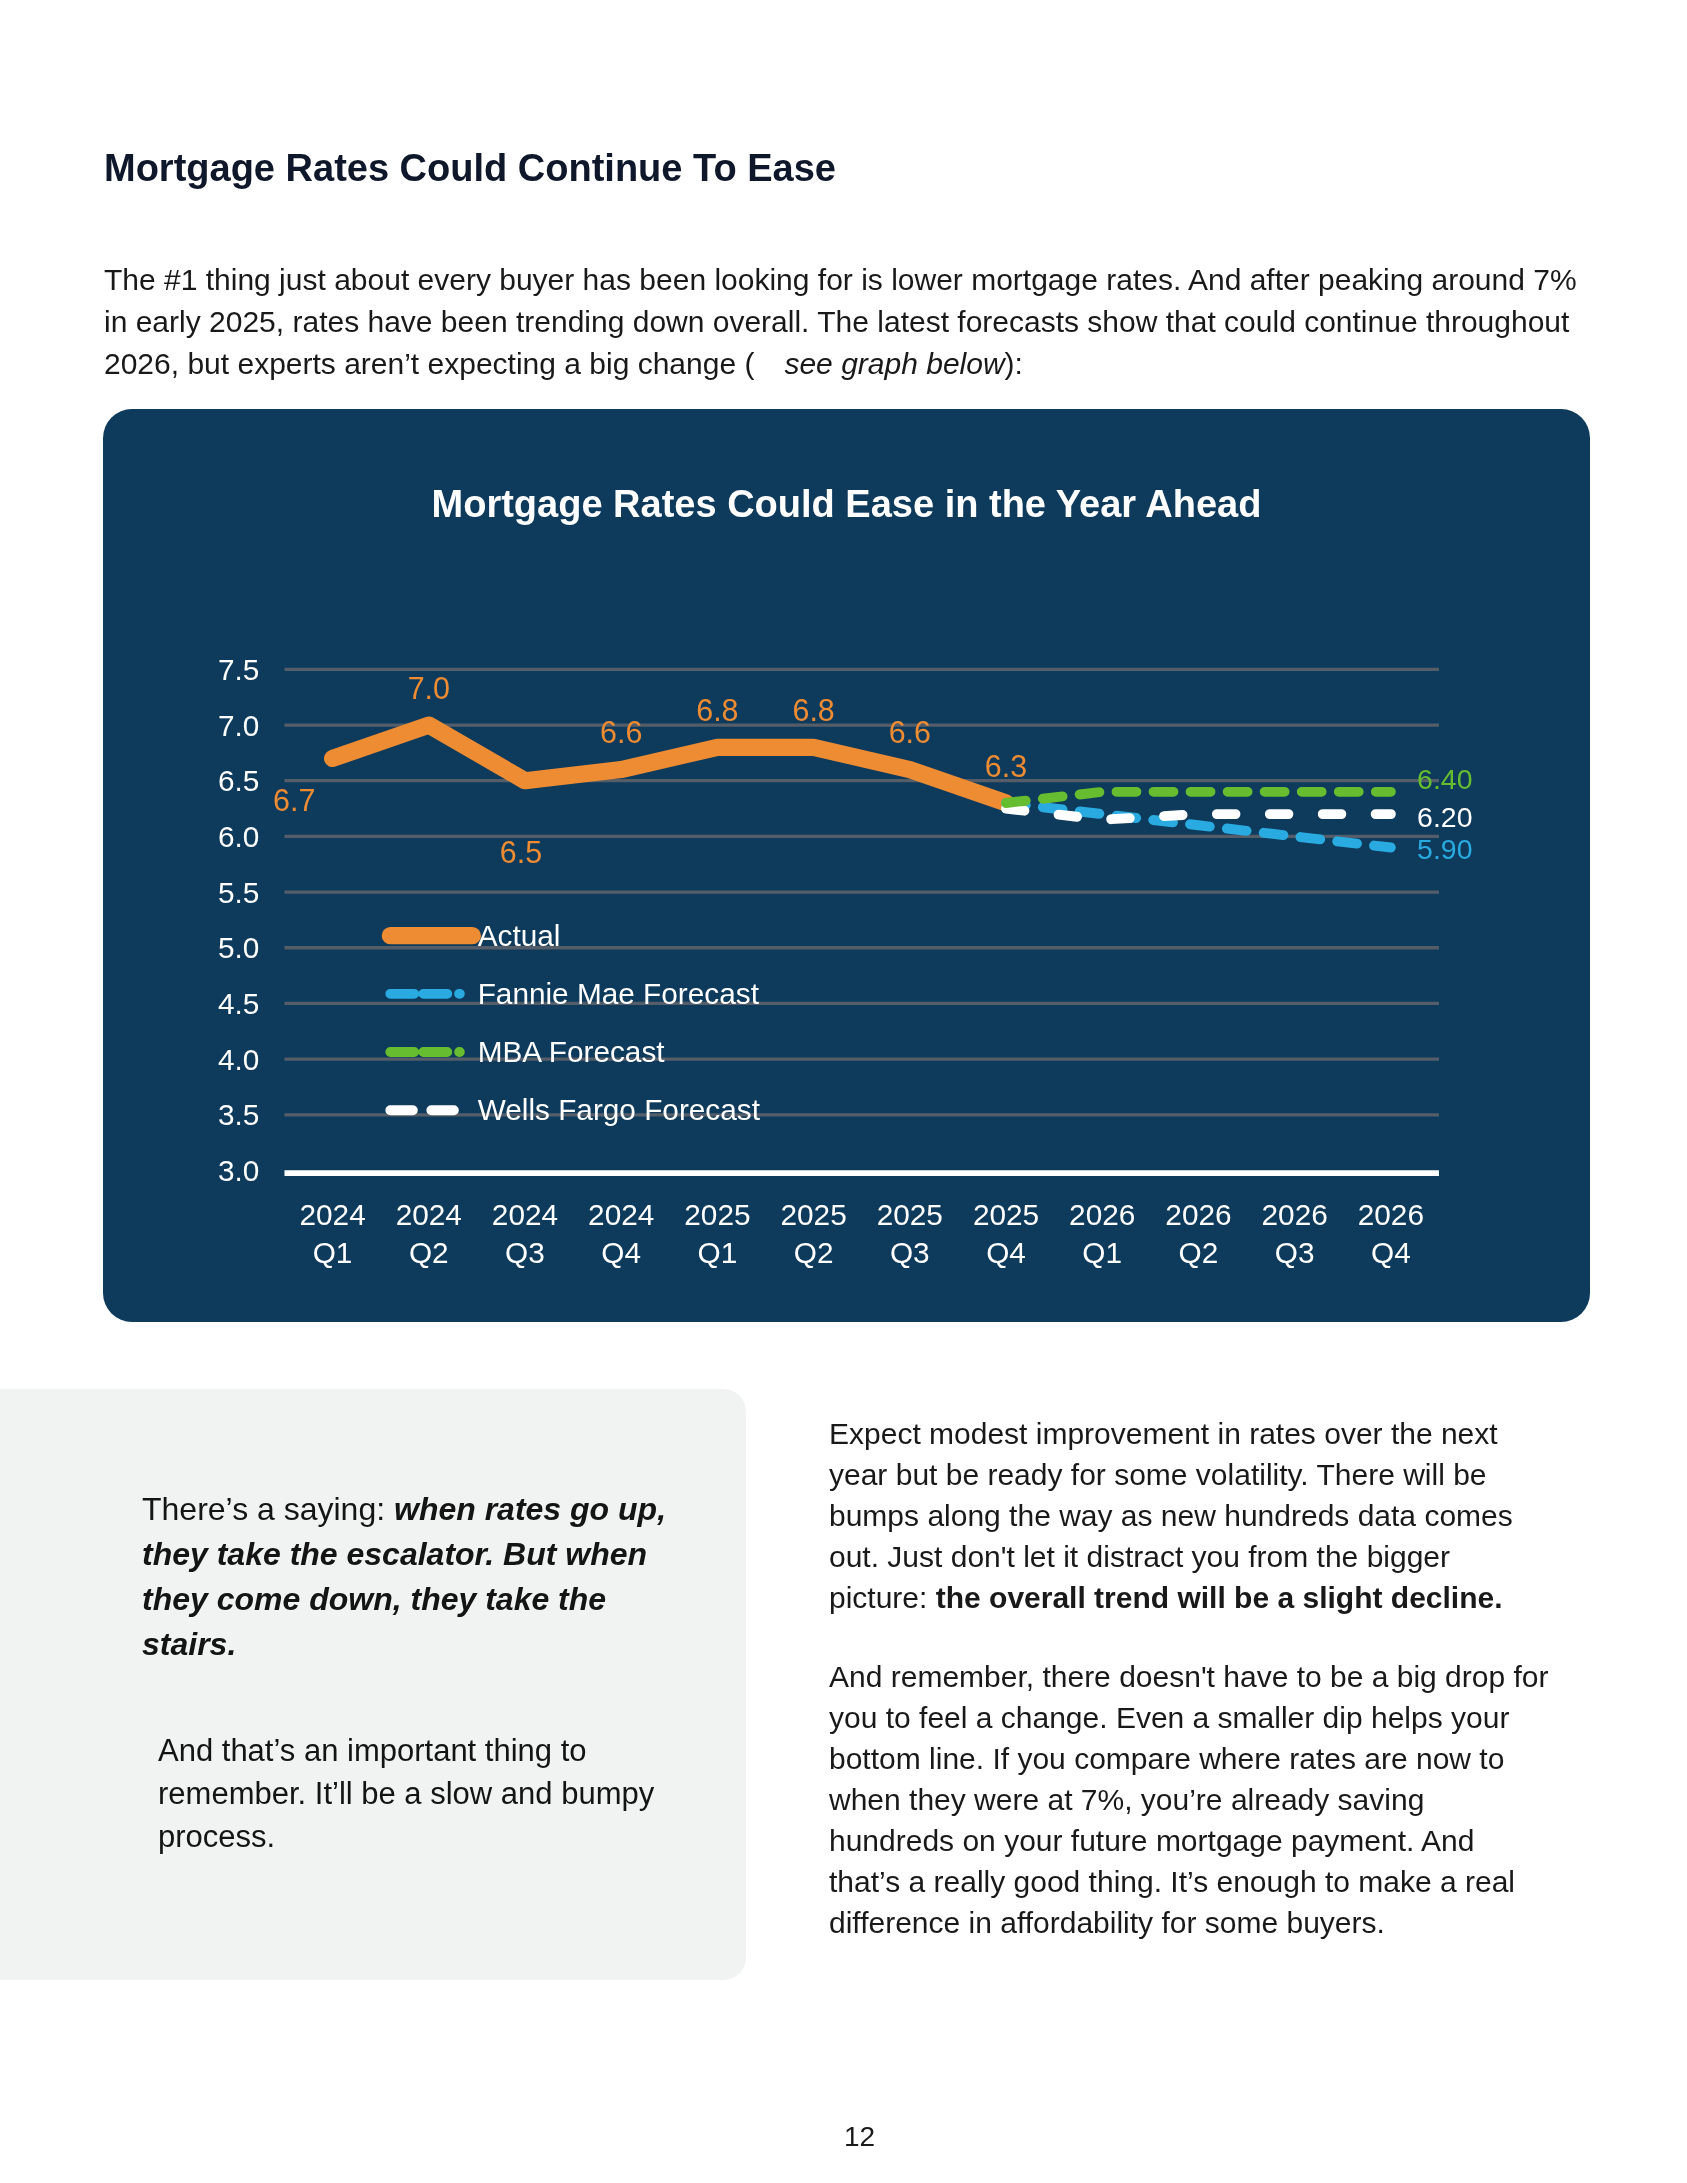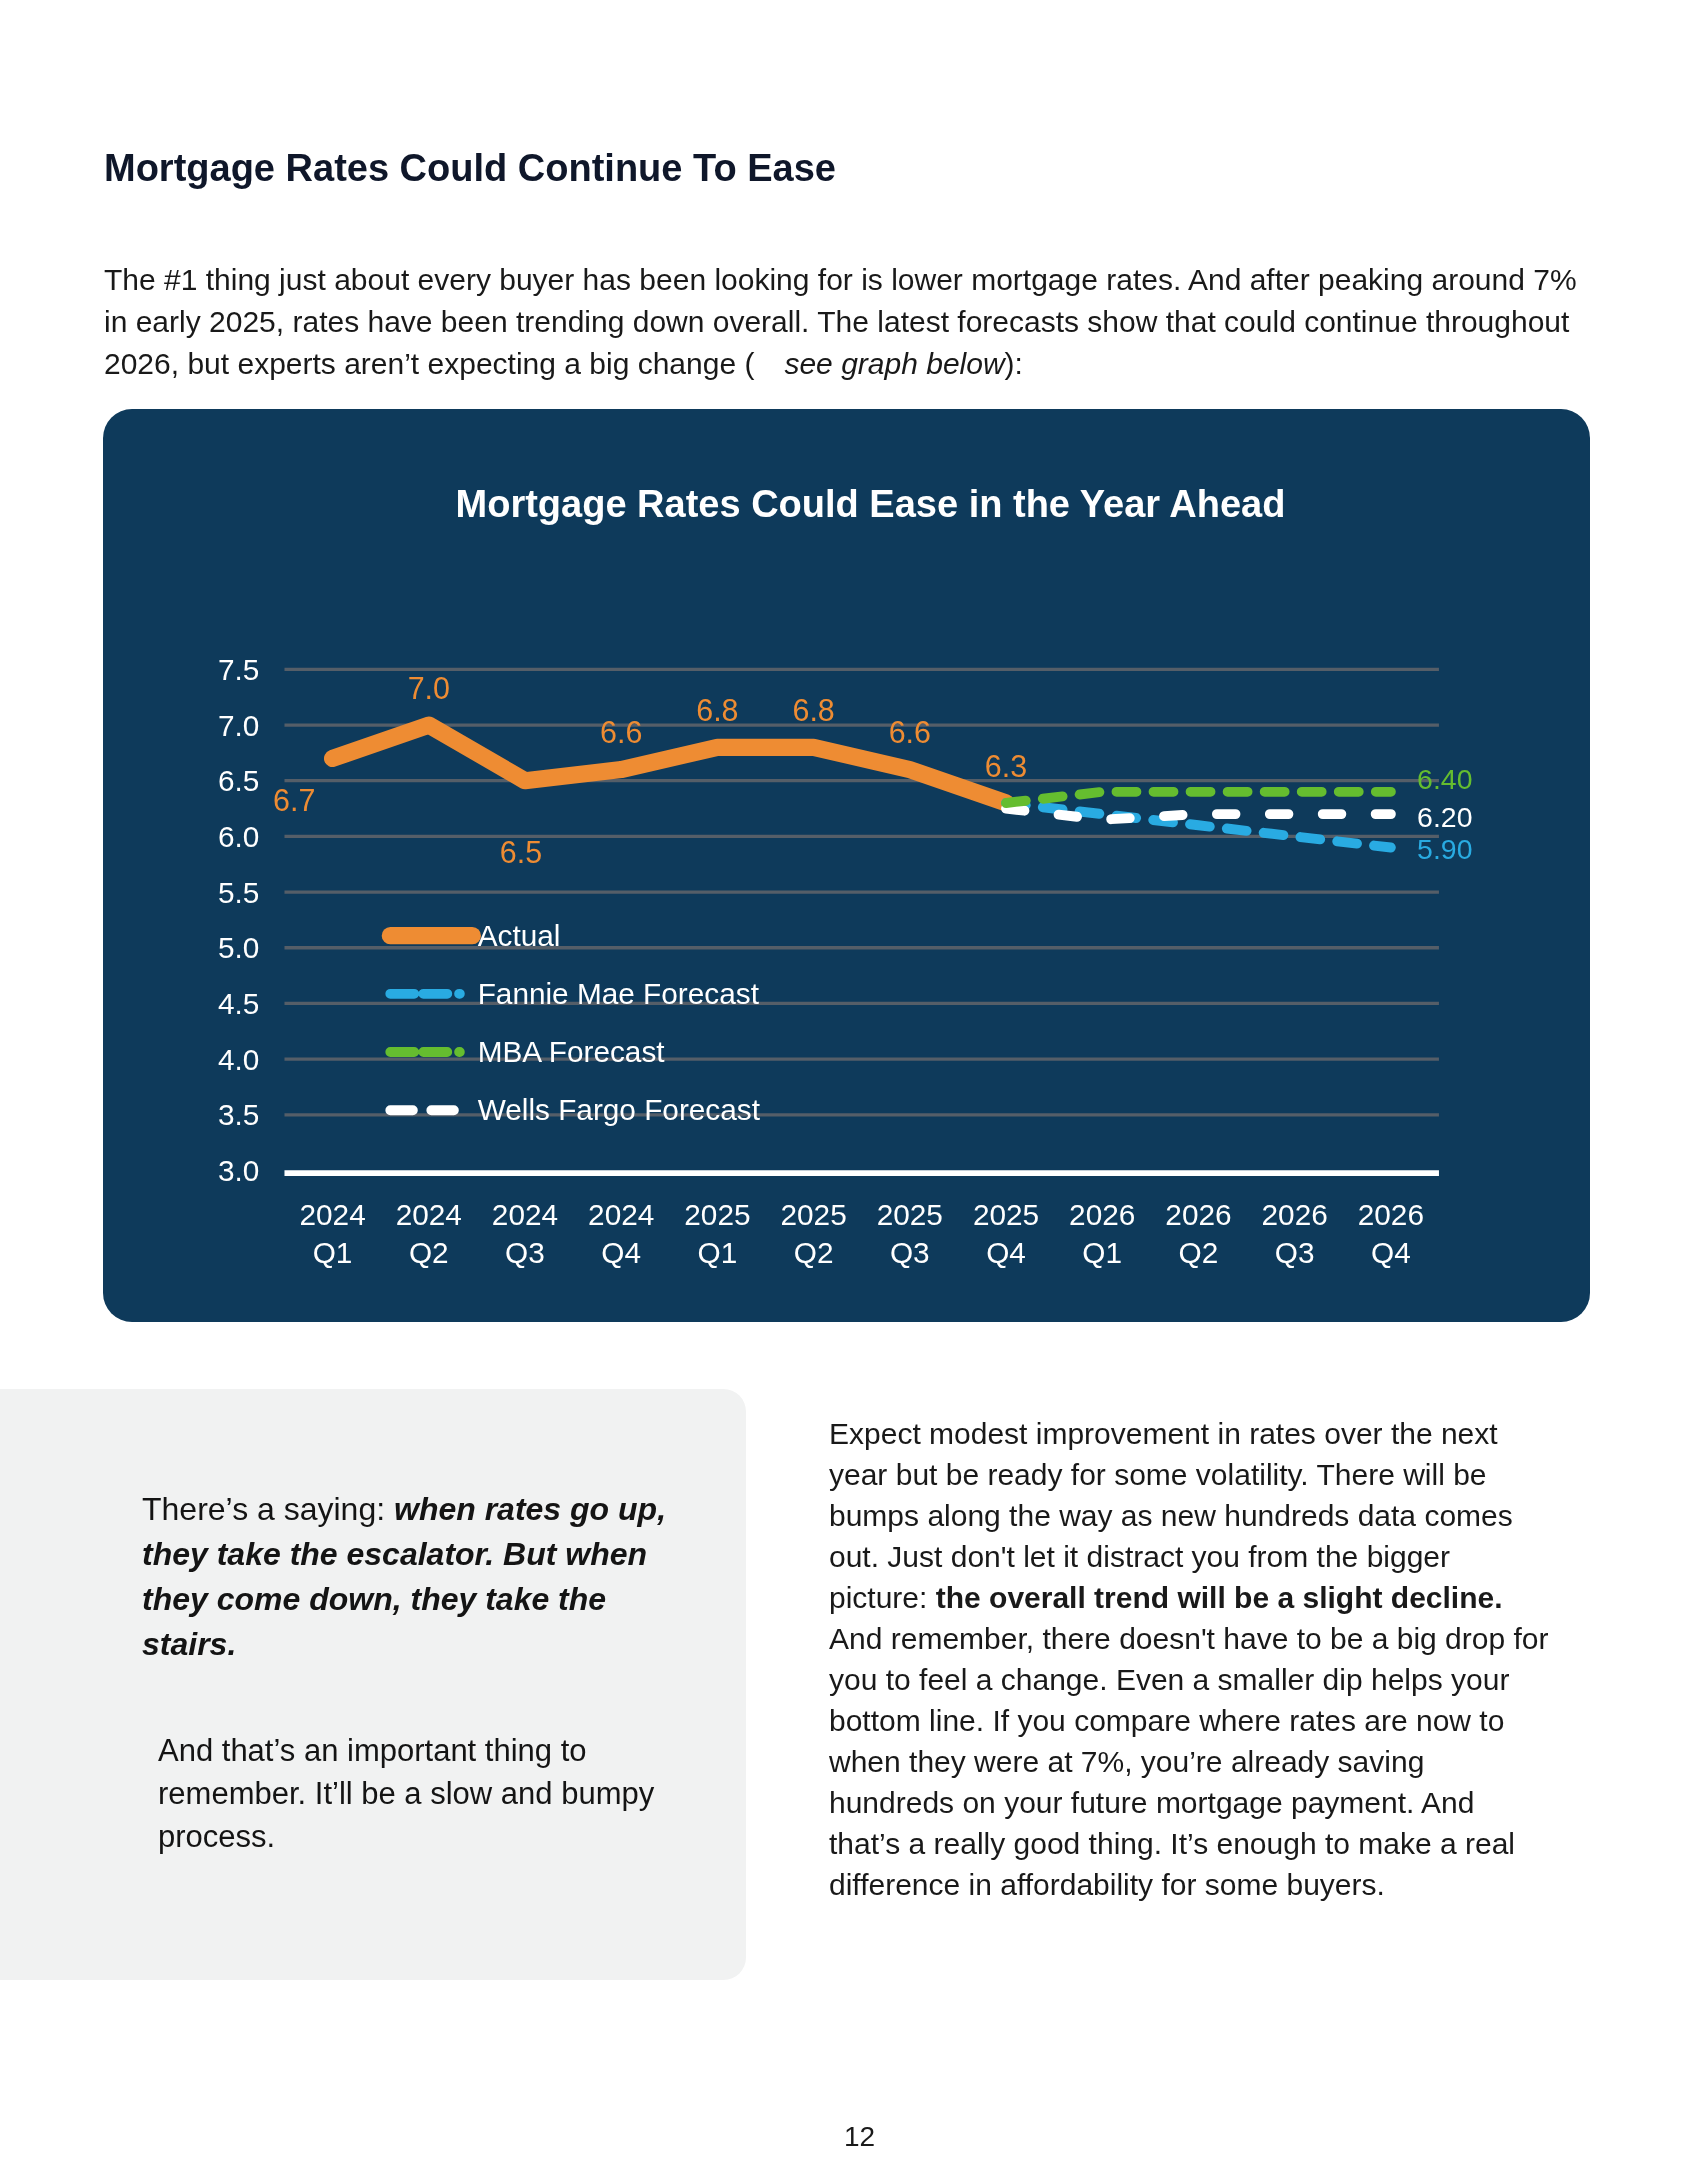--- a/index.html
+++ b/index.html
@@ -17,21 +17,21 @@
     position:absolute;left:104px;top:229px;width:1485px;
     font-size:30px;line-height:42px;color:#191919;
   }
   .intro em{font-style:italic;margin-left:30px;}
   .chart-card{
     position:absolute;left:103px;top:409px;width:1487px;height:913px;
     background:#0E3A5B;border-radius:29px;
   }
   .chart-title{
     position:absolute;left:0;top:74px;width:100%;text-align:center;
-    font-size:38px;font-weight:bold;color:#ffffff;padding-left:24px;
+    font-size:38px;font-weight:bold;color:#ffffff;
   }
   .chart-subtitle{
     position:absolute;left:0;top:144px;width:100%;text-align:center;
     font-size:31px;font-style:italic;color:#ffffff;
   }
   .chart-svg{position:absolute;inset:0;width:100%;height:100%;}
   .quote-box{
     position:absolute;left:0;top:1389px;width:746px;height:591px;
     background:#F1F2F2;border-radius:0 22.5px 22.5px 0;
     box-sizing:border-box;padding:98px 42px 0 142px;
@@ -41,21 +41,21 @@
   }
   .quote-p .bi{font-weight:bold;font-style:italic;}
   .quote-followup{
     margin:62px 0 0 16px;font-size:31px;line-height:43px;color:#141414;
   }
   .right-col{
     position:absolute;left:829px;top:1413px;width:722px;
     font-size:30px;line-height:41px;color:#191919;
   }
   .right-col p{margin:0;}
-  .right-col p + p{}
+  .right-col p + p{margin-top:38px;}
   .right-col b{font-weight:bold;}
   .page-number{
     position:absolute;left:0;top:2121px;width:1687px;text-align:center;
     font-size:28px;color:#1a1a1a;padding-left:16px;
   }
 </style>
 </head>
 <body>
 
 <div id="page">

